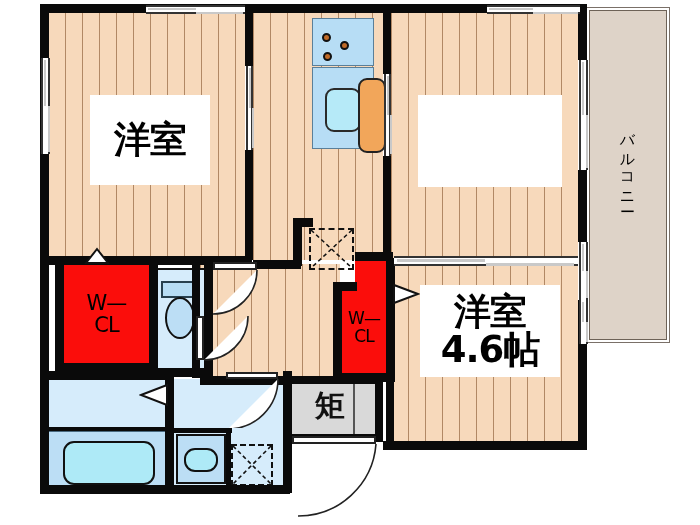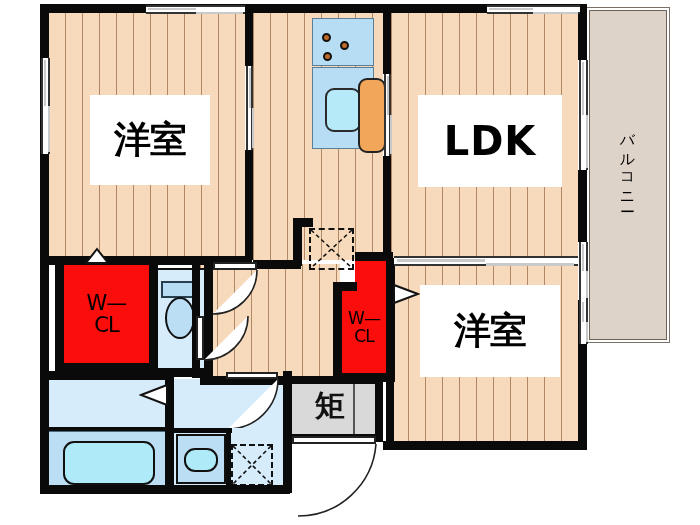--- a/index.html
+++ b/index.html
@@ -272,20 +272,20 @@
   <div class="abs winV" style="left:579px;top:300px;width:9px;height:44px;">
     <div class="paneV" style="left:1px;top:2px;width:2px;height:20px;"></div>
     <div class="paneV" style="left:5px;top:22px;width:2px;height:20px;"></div>
   </div>
 
   <div class="abs roomlabel" style="left:90px;top:95px;width:120px;height:90px;">
     <span class="l1">洋室</span>
   </div>
 
   <div class="abs roomlabel ldk" style="left:418px;top:95px;width:144px;height:92px;">
-    <span class="l1">LDK</span>
   </div>
 
   <div class="abs roomlabel" style="left:420px;top:285px;width:140px;height:92px;">
     <span class="l1">洋室</span>
+    <span class="l2">4.6帖</span>
   </div>
 
 </div>
 
 </body></html>

